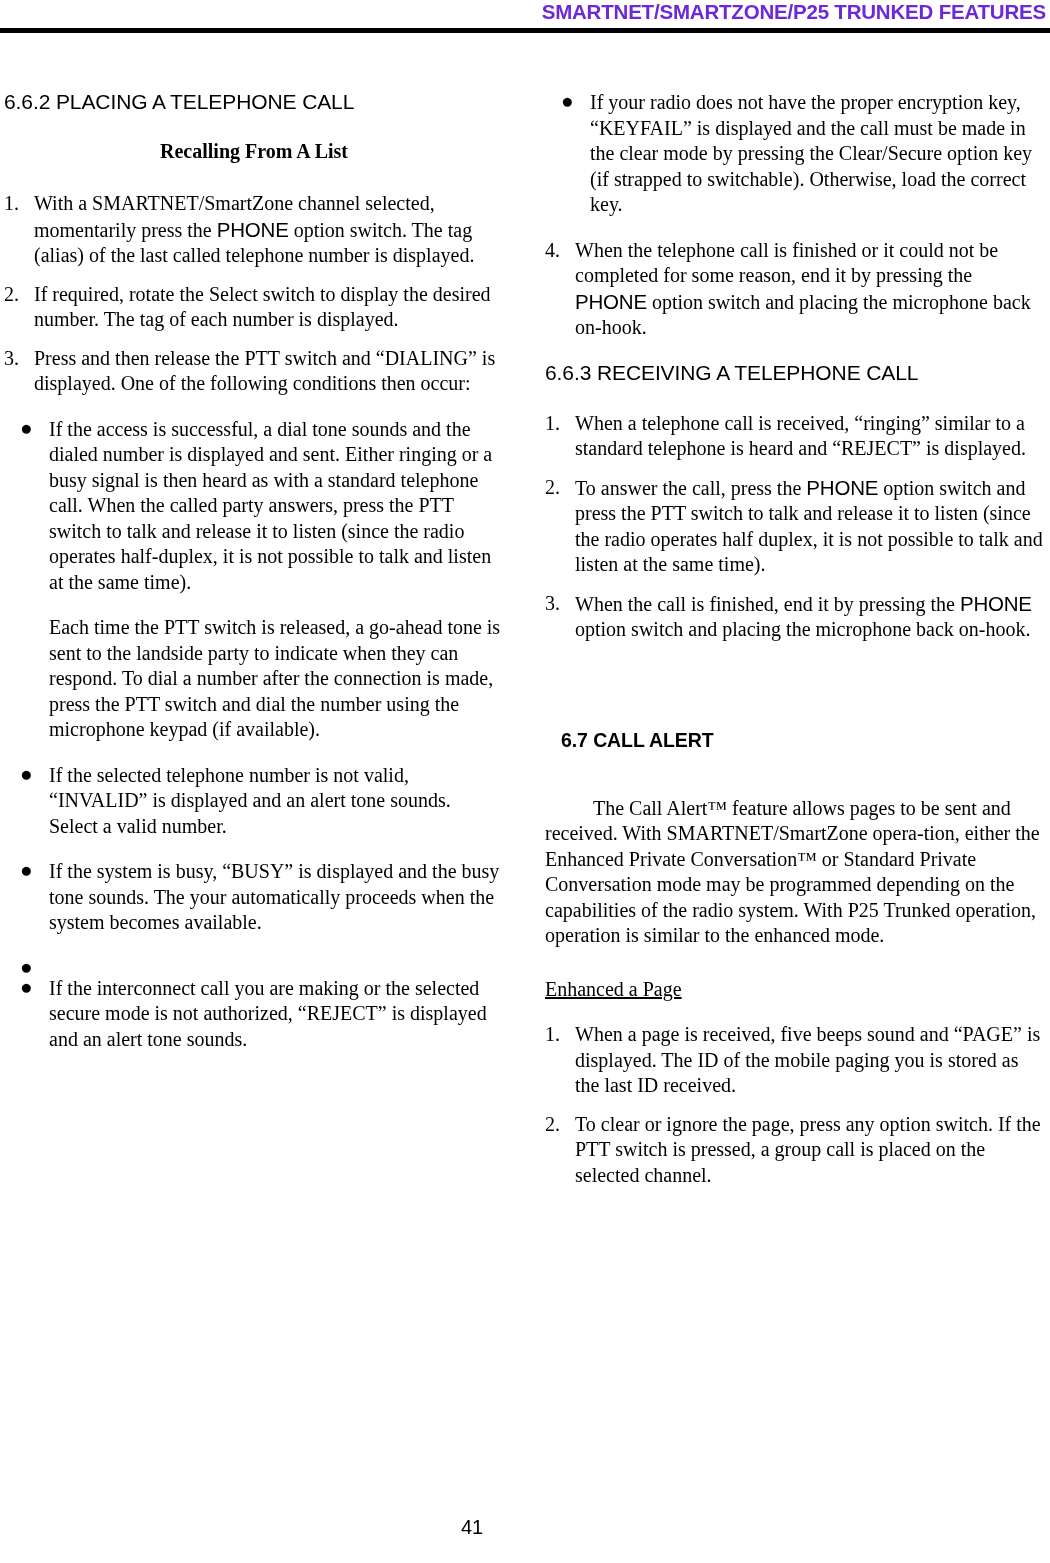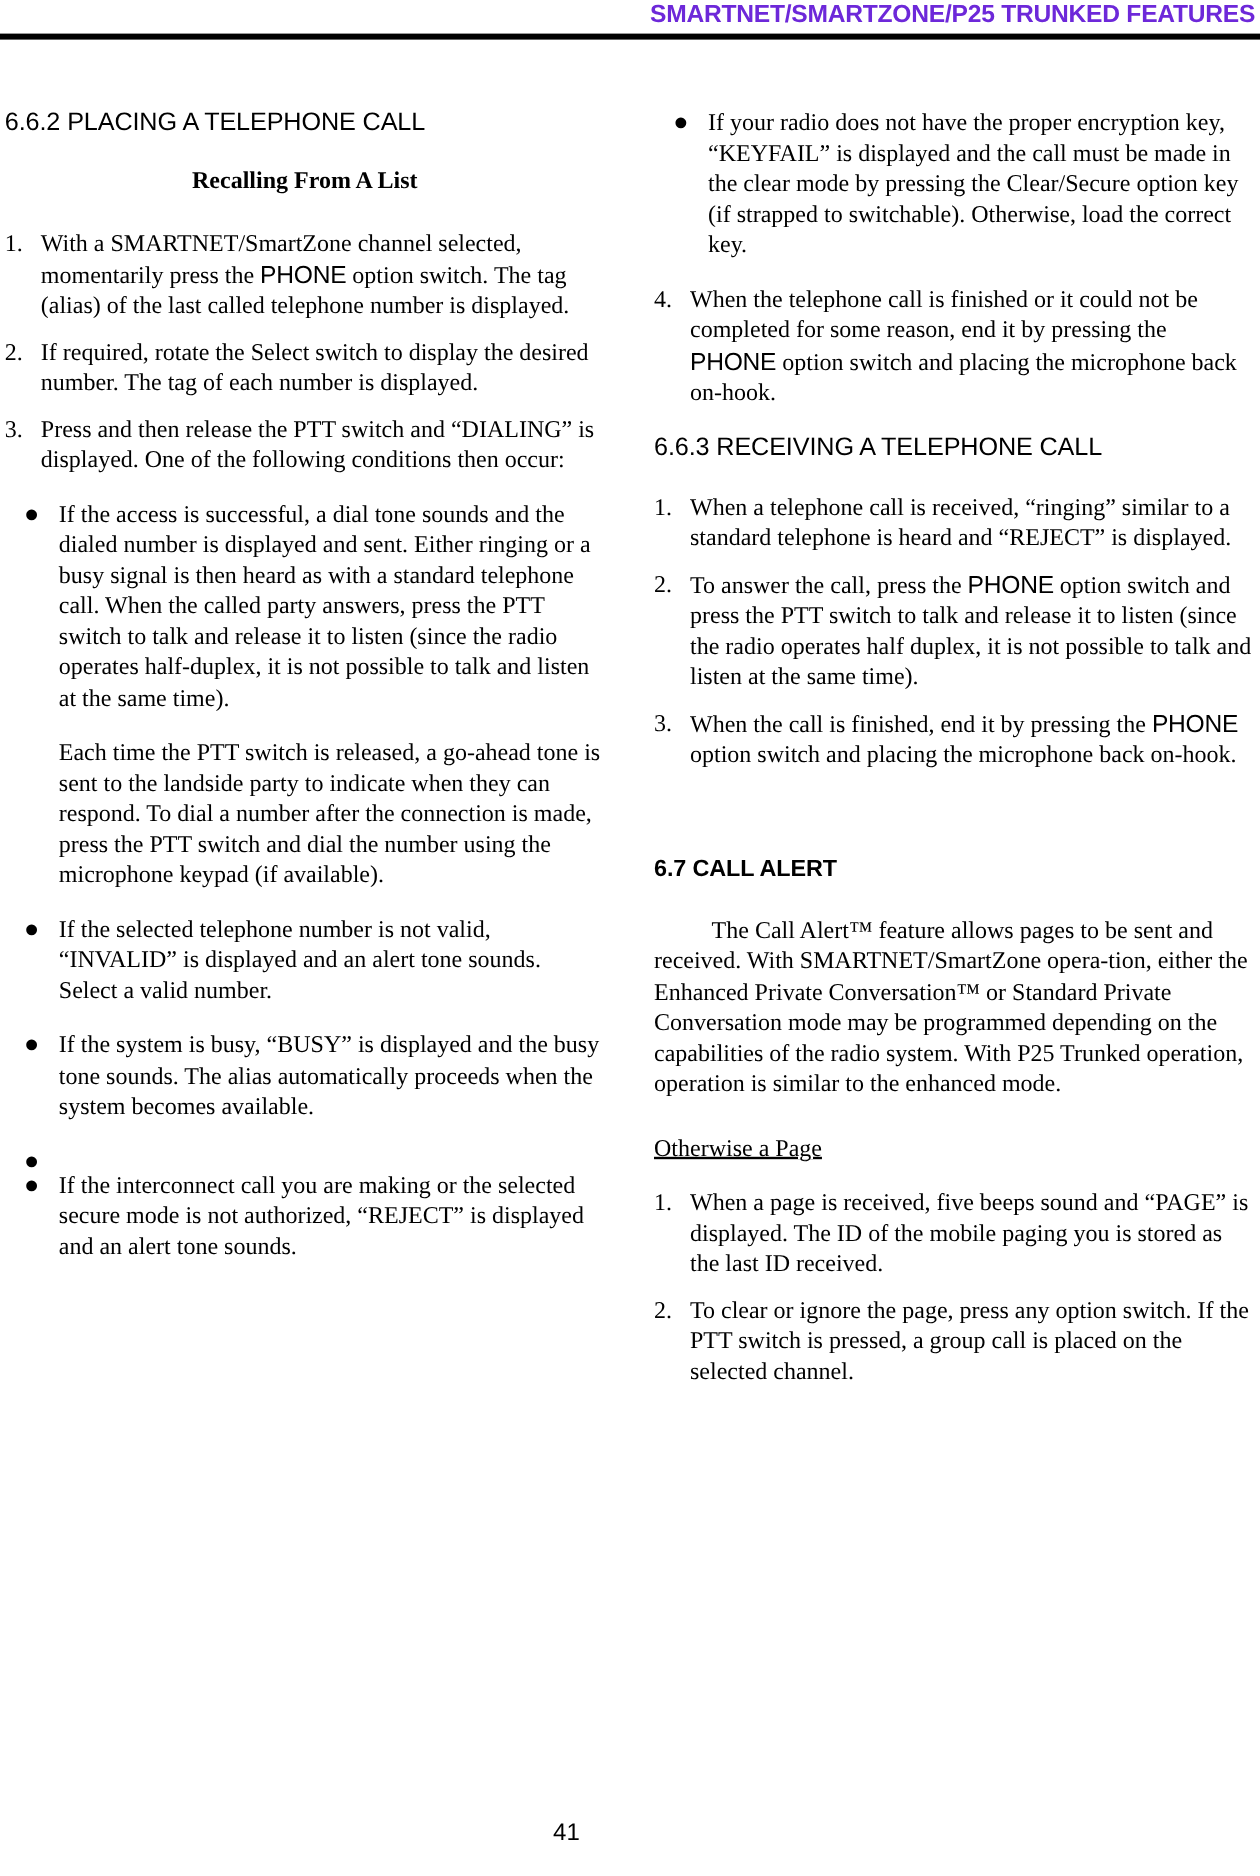--- a/index.html
+++ b/index.html
@@ -61,21 +61,21 @@
     letter-spacing: -0.1px;
     margin: 0 0 6px 0;
     white-space: nowrap;
   }
   .sec-head-bold {
     font-family: "Liberation Sans", sans-serif;
     font-size: 19.5px;
     font-weight: bold;
     color: #000;
     letter-spacing: -0.1px;
-    margin: 0;
+    margin: 16px;
     white-space: nowrap;
   }
   .sub-head {
     font-family: "Liberation Serif", serif;
     font-size: 20px;
     font-weight: bold;
     color: #000;
     text-align: center;
     margin: 0;
   }
@@ -213,21 +213,21 @@
 
     <div class="gap-md"></div>
 
     <div class="bul-item">
       <span class="dot">●</span><span>If the selected telephone number is not valid, “INVALID” is displayed and an alert tone sounds. Select a valid number.</span>
     </div>
 
     <div class="gap-md"></div>
 
     <div class="bul-item">
-      <span class="dot">●</span><span>If the system is busy, “BUSY” is displayed and the busy tone sounds. The alias automatically proceeds when the system becomes available.</span>
+      <span class="dot">●</span><span>If the system is busy, “BUSY” is displayed and the busy tone sounds. The your automatically proceeds when the system becomes available.</span>
     </div>
 
     <div class="gap-md"></div>
 
     <div class="bul-item">
       <span class="dot">●</span>
     </div>
 
     <div class="gap-md"></div>
 
@@ -274,21 +274,21 @@
     <div class="gap-xxl"></div>
 
     <h2 class="sec-head-bold">6.7 CALL ALERT</h2>
 
     <div class="gap-lg"></div>
 
     <p class="para para-indent">The Call Alert™ feature allows pages to be sent and received. With SMARTNET/SmartZone opera-tion, either the Enhanced Private Conversation™ or Standard Private Conversation mode may be programmed depending on the capabilities of the radio system. With P25 Trunked operation, operation is similar to the enhanced mode.</p>
 
     <div class="gap-lg"></div>
 
-    <p style="margin:0"><span class="underlined">Otherwise a Page</span></p>
+    <p style="margin:0"><span class="underlined">Enhanced a Page</span></p>
 
     <div class="gap-md"></div>
 
     <div class="num-item">
       <span class="num">1.</span><span>When a page is received, five beeps sound and “PAGE” is displayed. The ID of the mobile paging you is stored as the last ID received.</span>
     </div>
 
     <div class="gap-sm"></div>
 
     <div class="num-item">

